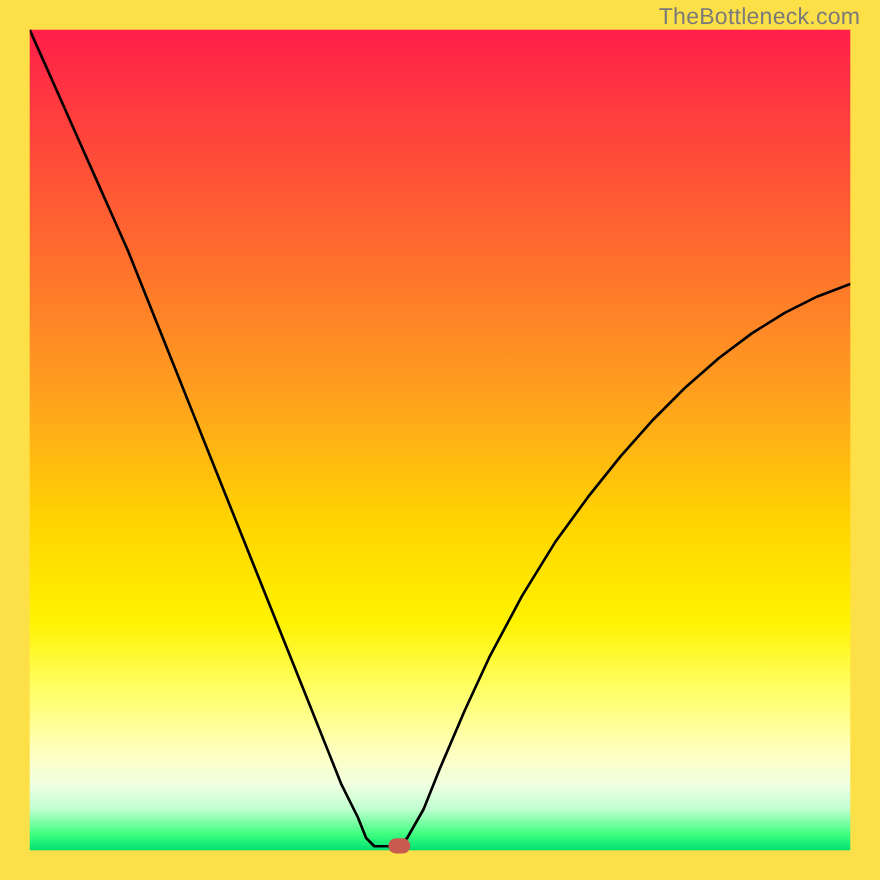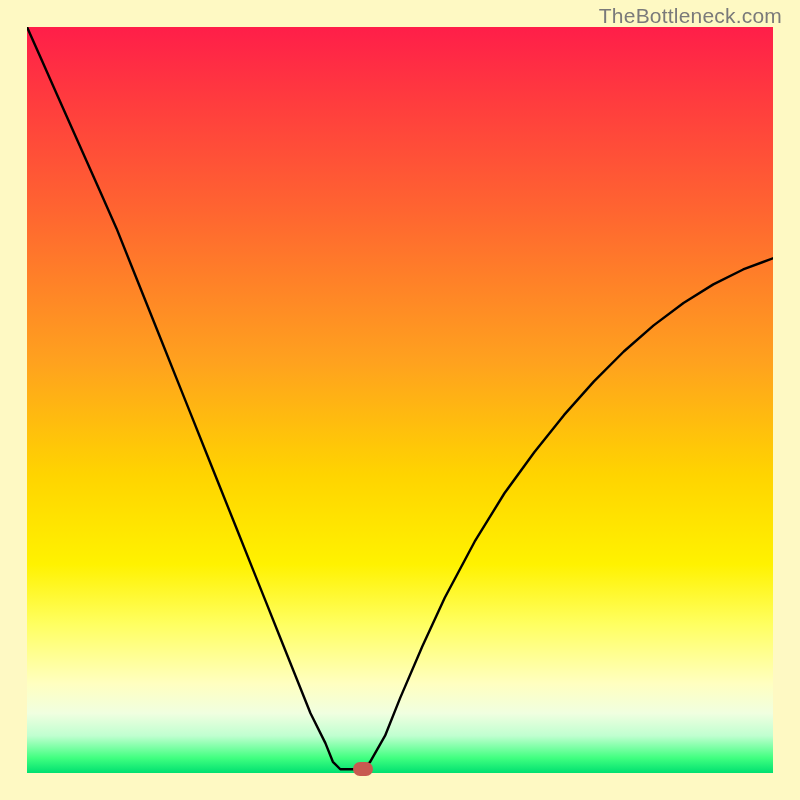--- a/index.html
+++ b/index.html
@@ -10,21 +10,21 @@
     background: #000;
     overflow: hidden;
     font-family: Arial, Helvetica, sans-serif;
   }
   .frame {
     position: absolute;
     left: 0;
     top: 0;
     width: 800px;
     height: 800px;
-    background: #fef9c3;
+    background: #fde047;
   }
   .plot {
     position: absolute;
     left: 27px;
     top: 27px;
     width: 746px;
     height: 746px;
     background: linear-gradient(to bottom,
       #ff1e49 0%,
       #ff3c3e 10%,

